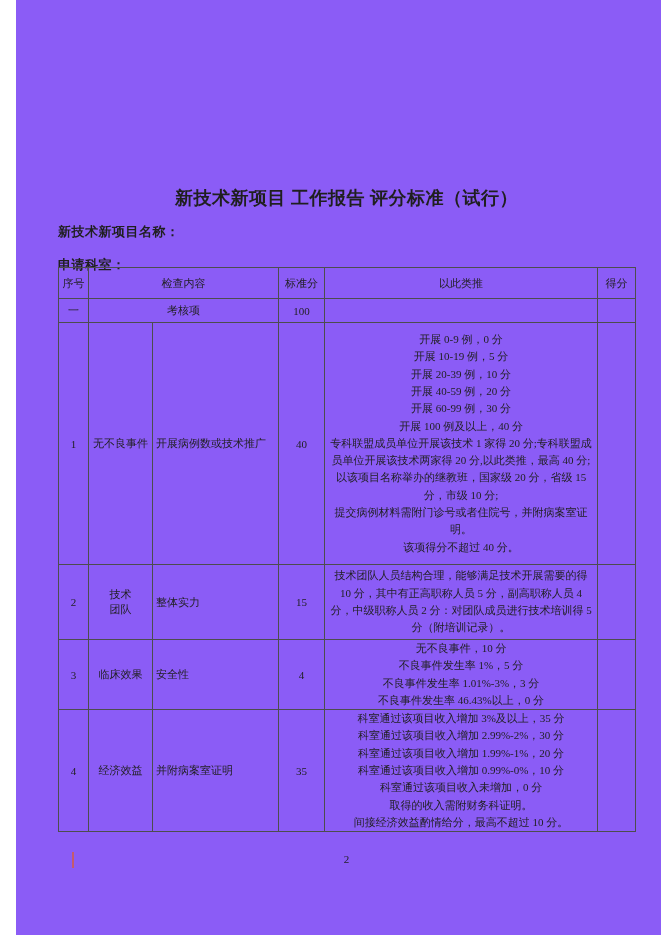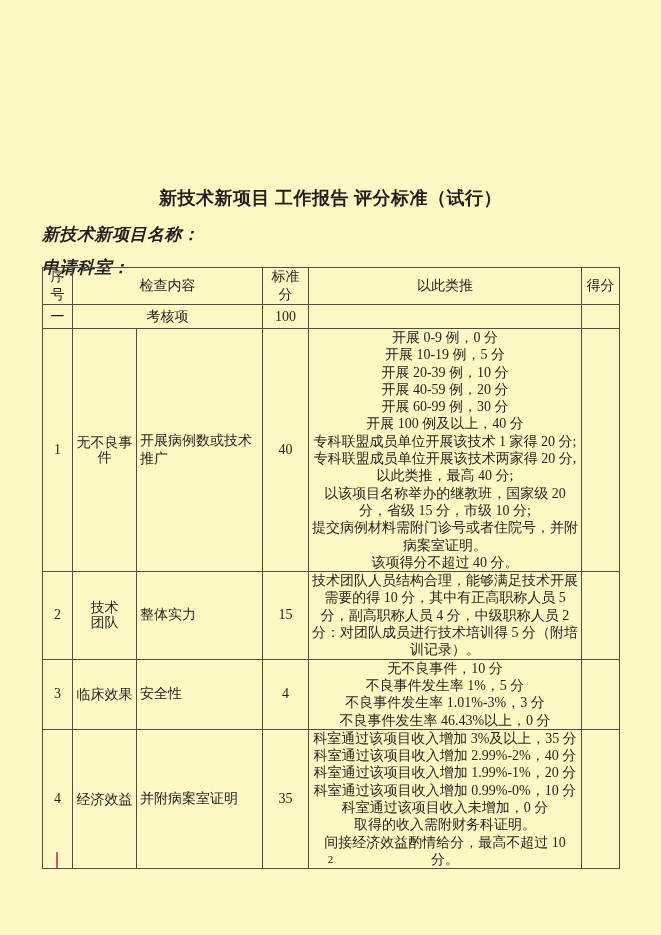--- a/index.html
+++ b/index.html
@@ -6,36 +6,36 @@
     --border:#4d4d4d;
     --ink:#1f1f1f;
     --mark:#c45b6d;
   }
   html,body{margin:0;padding:0;background:#ffffff;}
   body{
     width:661px;height:935px;position:relative;
     font-family:"Liberation Serif","DejaVu Serif",serif;
     color:var(--ink);
   }
-  .page{position:absolute;inset:0;background:#fef9c3;overflow:hidden;}
+  .page{position:absolute;inset:0;background:#8b5cf6;overflow:hidden;margin-left:16px;}
 
   .title{
     position:absolute;top:186px;left:0;width:661px;margin:0;
     text-align:center;font-size:18px;font-weight:bold;letter-spacing:0.5px;
   }
   .field-label{
-    position:absolute;left:42px;font-size:17px;font-weight:bold;letter-spacing:0.5px;font-style:italic;
+    position:absolute;left:42px;font-size:13px;font-weight:bold;letter-spacing:0.5px;
   }
   .name-label{top:223px;}
   .dept-label{top:256px;}
 
   table.score-table{
     position:absolute;top:267px;left:42px;width:577px;
     border-collapse:collapse;table-layout:fixed;
-    font-size:14px;color:var(--ink);
+    font-size:11px;color:var(--ink);
   }
   .score-table th,.score-table td{
     border:1px solid var(--border);
     padding:0 3px;vertical-align:middle;
     font-weight:normal;overflow:hidden;
   }
   .center{text-align:center;}
   .row-header{height:31px;}
   .row-section{height:24px;}
   .row-r1{height:242px;}
@@ -133,21 +133,21 @@
 不良事件发生率 46.43%以上，0 分</td>
       <td></td>
     </tr>
 
     <tr class="row-r4">
       <td class="center">4</td>
       <td class="center cat">经济效益</td>
       <td>并附病案室证明</td>
       <td class="center">35</td>
       <td class="criteria">科室通过该项目收入增加 3%及以上，35 分
-科室通过该项目收入增加 2.99%-2%，40 分
+科室通过该项目收入增加 2.99%-2%，30 分
 科室通过该项目收入增加 1.99%-1%，20 分
 科室通过该项目收入增加 0.99%-0%，10 分
 科室通过该项目收入未增加，0 分
 取得的收入需附财务科证明。
 间接经济效益酌情给分，最高不超过 10 分。</td>
       <td></td>
     </tr>
   </tbody>
     </table>
 

